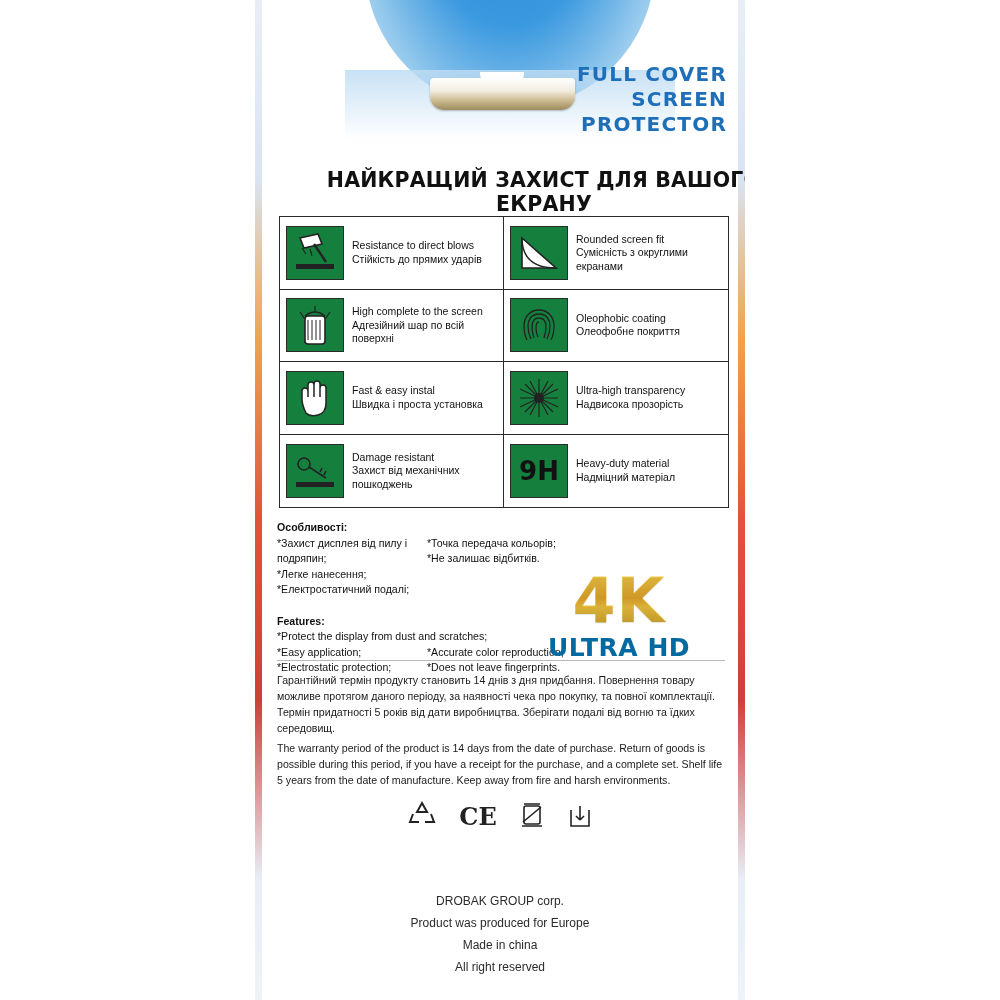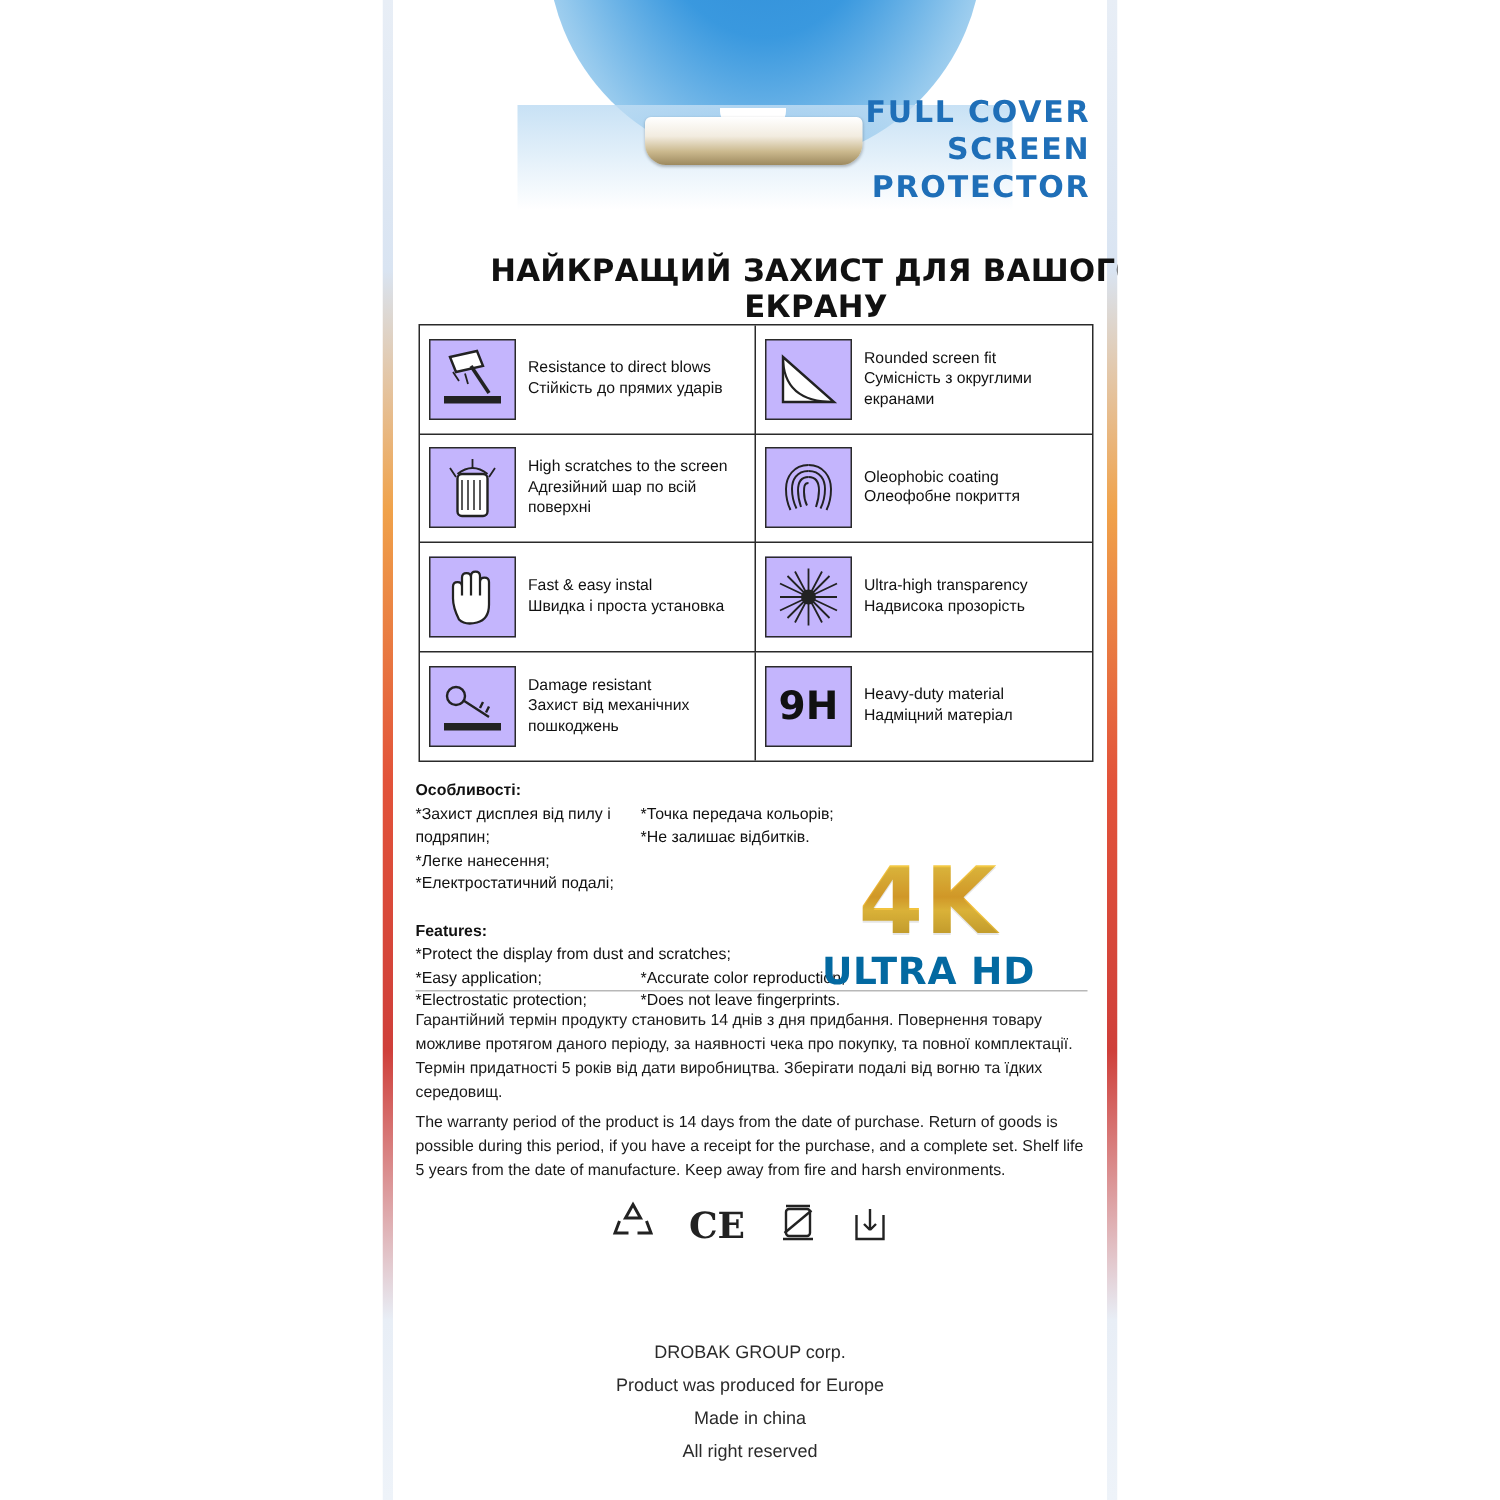--- a/index.html
+++ b/index.html
@@ -147,21 +147,21 @@
   .fcell.br { border-right: 1.4px solid #2a2a2a; }
   .ficon {
     width: 56px;
     height: 52px;
     flex: 0 0 56px;
     border: 1.4px solid #2a2a2a;
     margin-right: 8px;
     display: flex;
     align-items: center;
     justify-content: center;
-    background: #c4b5fd;
+    background: #15803d;
   }
   .ftext { font-size: 10.5px; line-height: 13.5px; color: #111; }
   .ftext .en { display: block; }
   .ftext .ua { display: block; }
   .nine-h { font-size: 26px; font-weight: 700; color: #111; font-family: "DejaVu Sans", sans-serif; }
 
   
   .feat-block {
     position: absolute;
     left: 22px;
@@ -311,21 +311,21 @@
     <div class="fcell bl br">
       <div class="ficon">
         <svg viewBox="0 0 46 42" width="46" height="42" xmlns="http://www.w3.org/2000/svg">
           <rect x="13" y="12" width="20" height="28" rx="3" fill="#fff" stroke="#222" stroke-width="1.6"></rect>
           <path d="M13 12 Q23 4 33 12" stroke="#222" stroke-width="1.4" fill="none"></path>
           <path d="M16 16 L16 36 M20 16 L20 36 M24 16 L24 36 M28 16 L28 36" stroke="#222" stroke-width="1"></path>
           <path d="M8 8 L12 14 M23 2 L23 8 M38 8 L34 14" stroke="#222" stroke-width="1.2"></path>
         </svg>
       </div>
       <div class="ftext">
-        <span class="en">High scratches to the screen</span>
+        <span class="en">High complete to the screen</span>
         <span class="ua">Адгезійний шар по всій поверхні</span>
       </div>
     </div>
 
     <div class="fcell bl">
       <div class="ficon">
         <svg viewBox="0 0 46 42" width="46" height="42" xmlns="http://www.w3.org/2000/svg">
           <g fill="none" stroke="#222" stroke-width="1.3">
             <path d="M23 6 C13 6 8 14 8 22 C8 28 9 32 11 36"></path>
             <path d="M23 10 C15 10 12 16 12 22 C12 28 13 31 15 35"></path>

